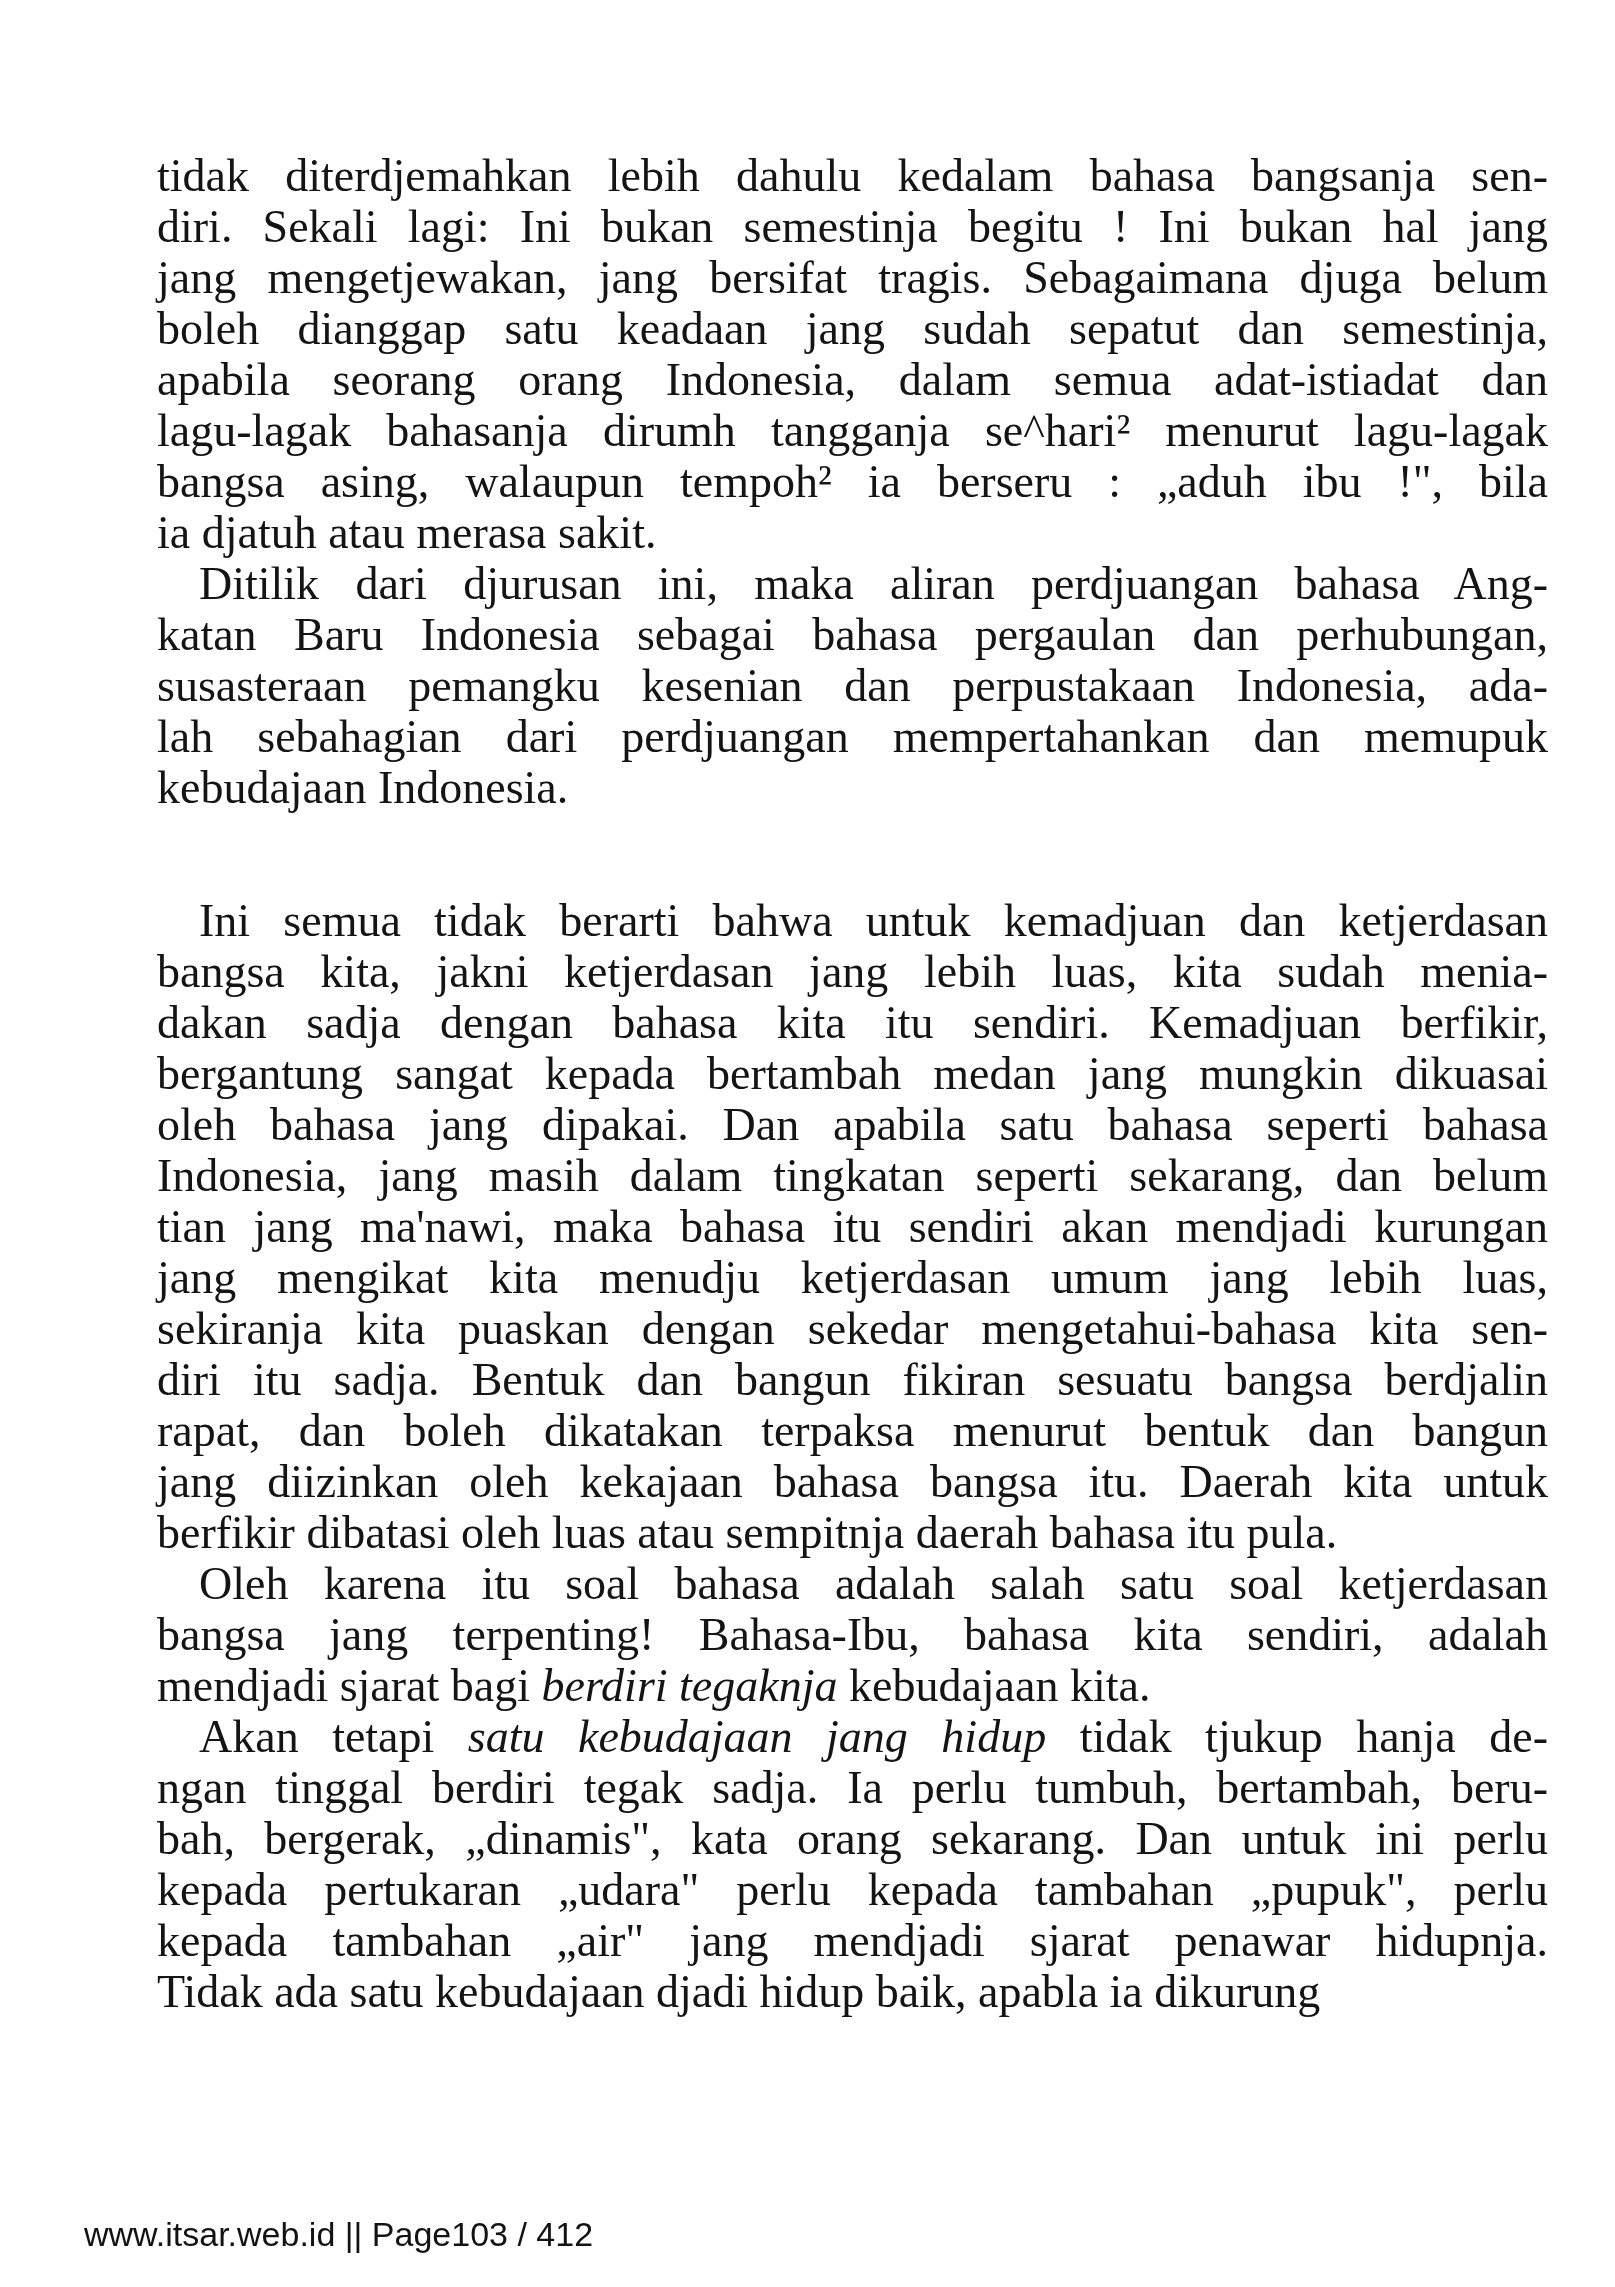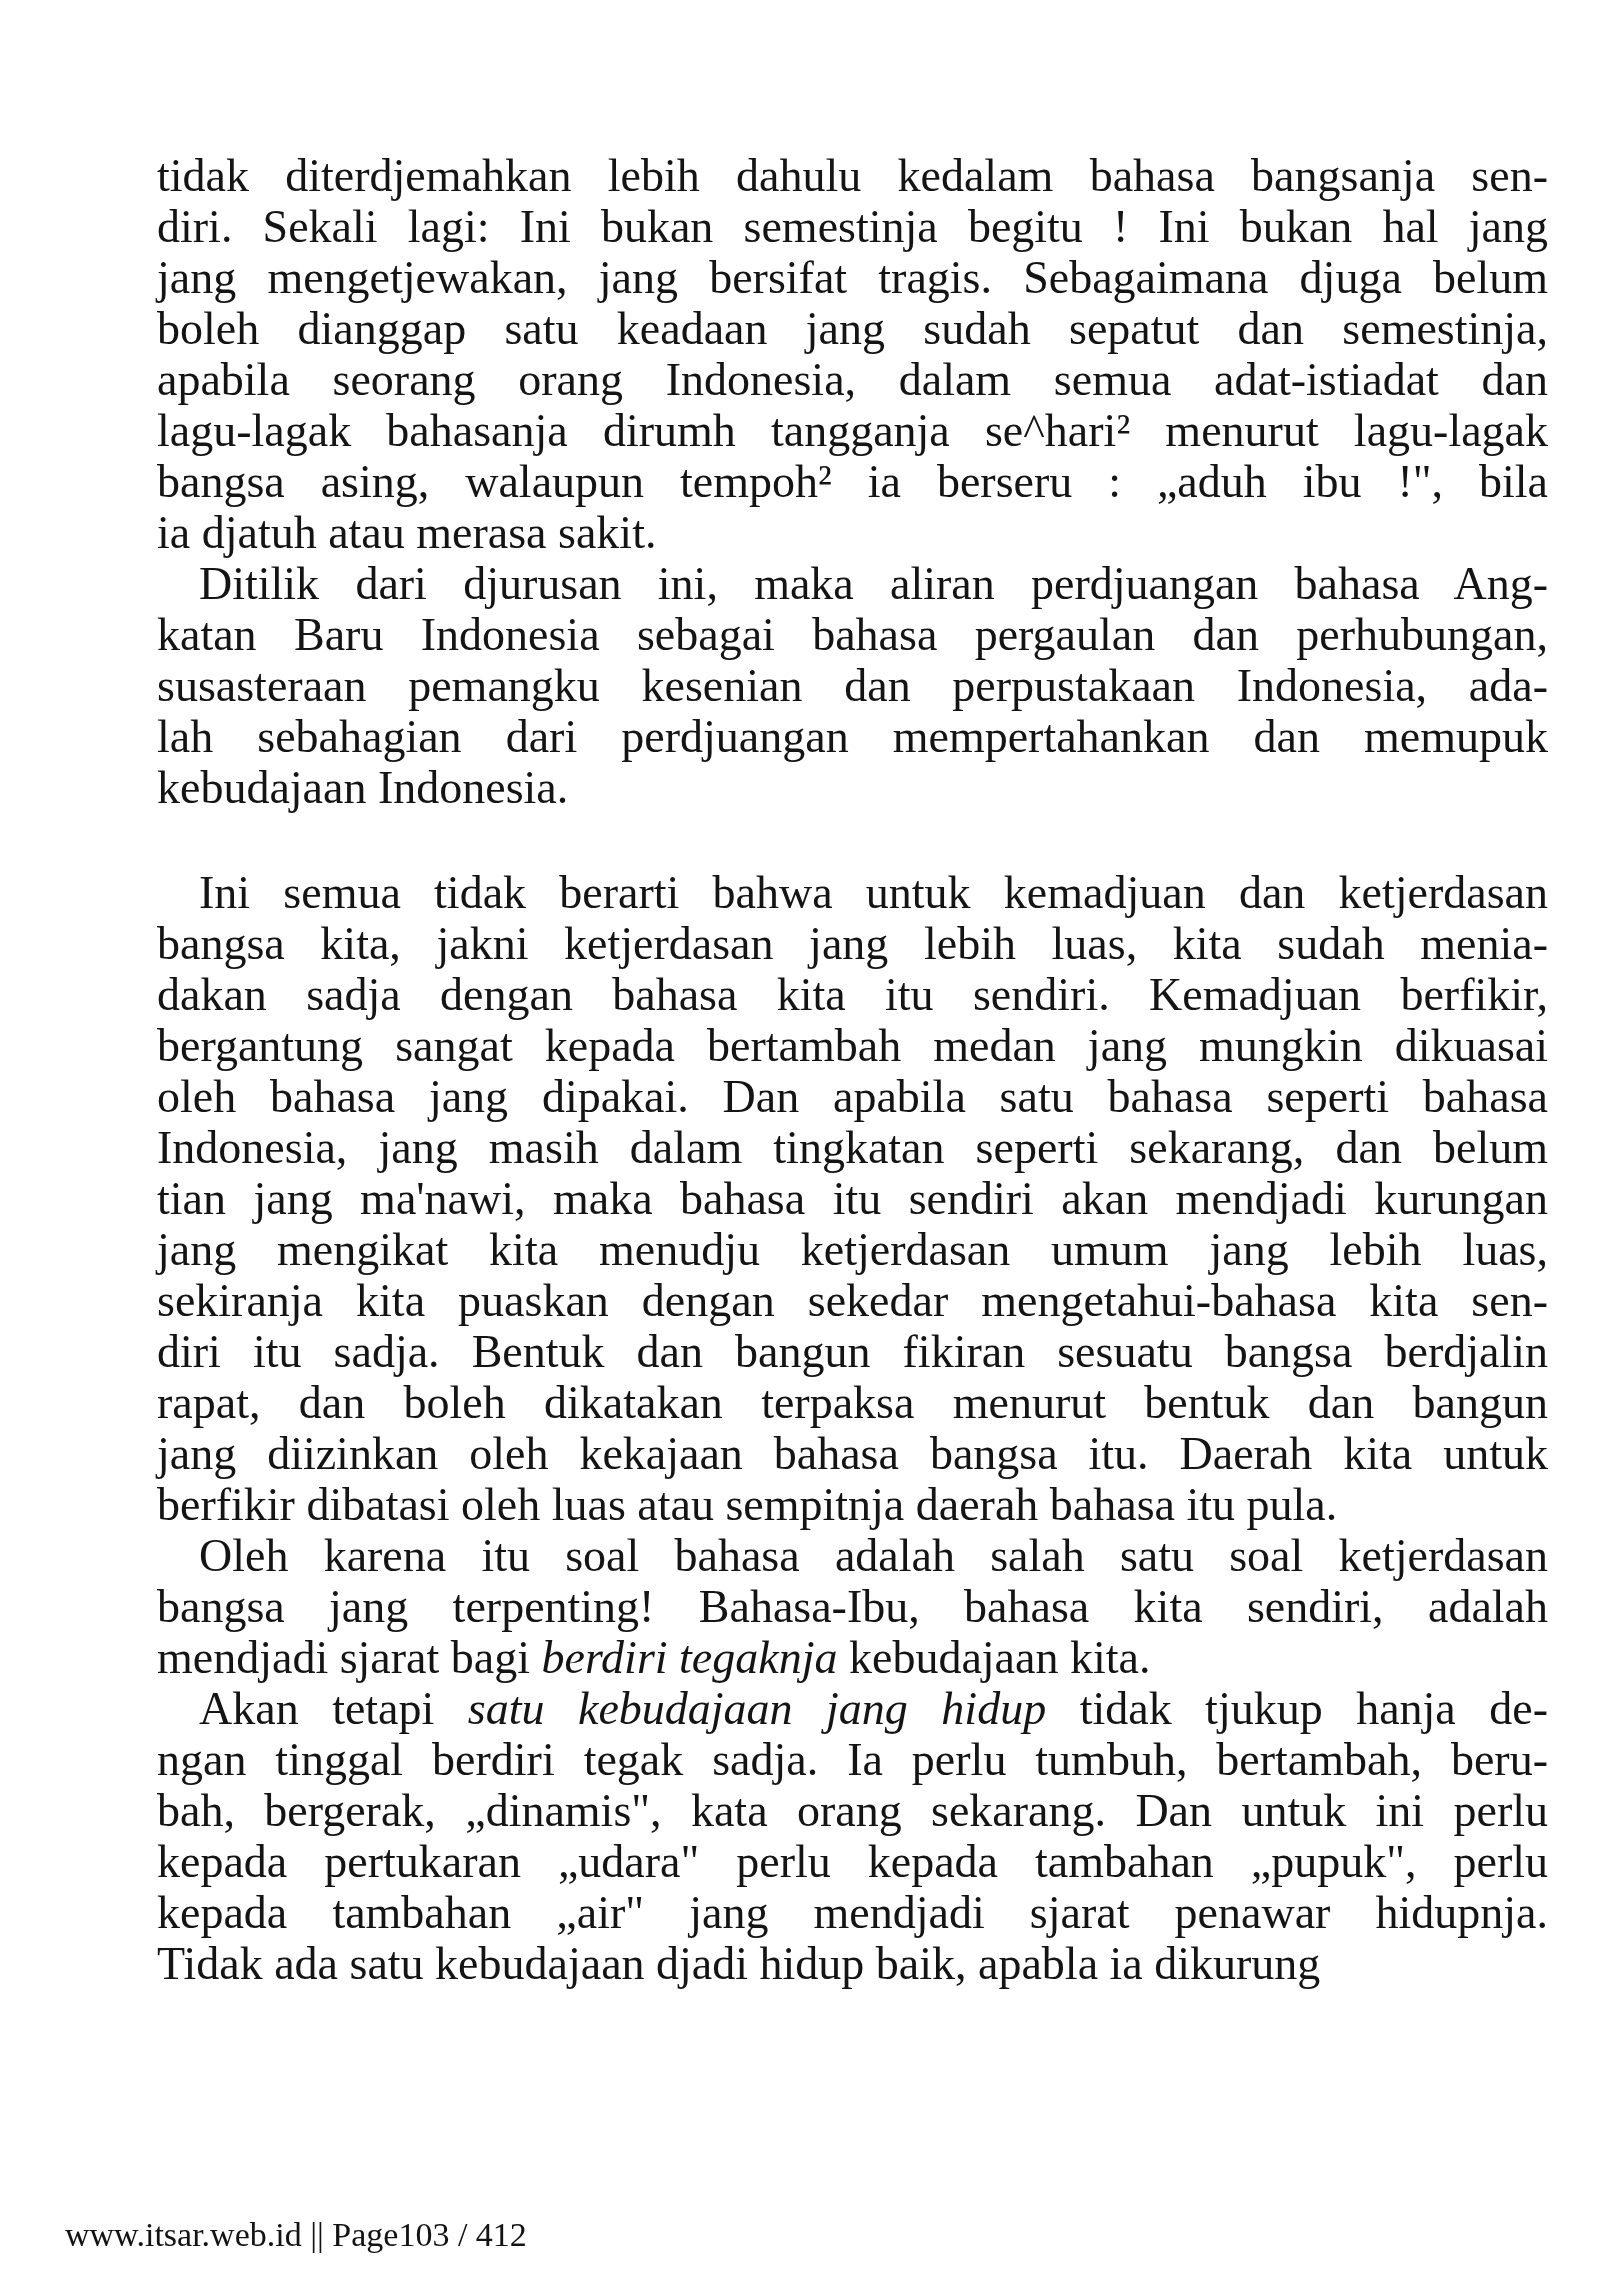--- a/index.html
+++ b/index.html
@@ -23,43 +23,43 @@
     top: 150px;
     width: 1391px;
     color: #141414;
     font-family: Liberation Serif, serif;
   }
   .paragraph {
     margin: 0;
     padding: 0;
   }
   .paragraph.space-before {
-    margin-top: 54px;
+    margin-top: 82px;
   }
   .line {
     font-size: 46px;
     line-height: 51px;
     text-align: justify;
     text-align-last: justify;
     white-space: normal;
   }
   .line.last {
     text-align-last: left;
   }
   .line.indent {
     text-indent: 42px;
   }
   .it {
     font-style: italic;
   }
   .footer {
     position: absolute;
-    left: 65px;
+    left: 84px;
     top: 2214px;
-    font-family: Liberation Serif, serif;
+    font-family: Liberation Sans, sans-serif;
     font-size: 34px;
     line-height: 41px;
     color: #131313;
     text-align: left;
   }
 </style>
 </head>
 <body>
 
 <main class="page">

